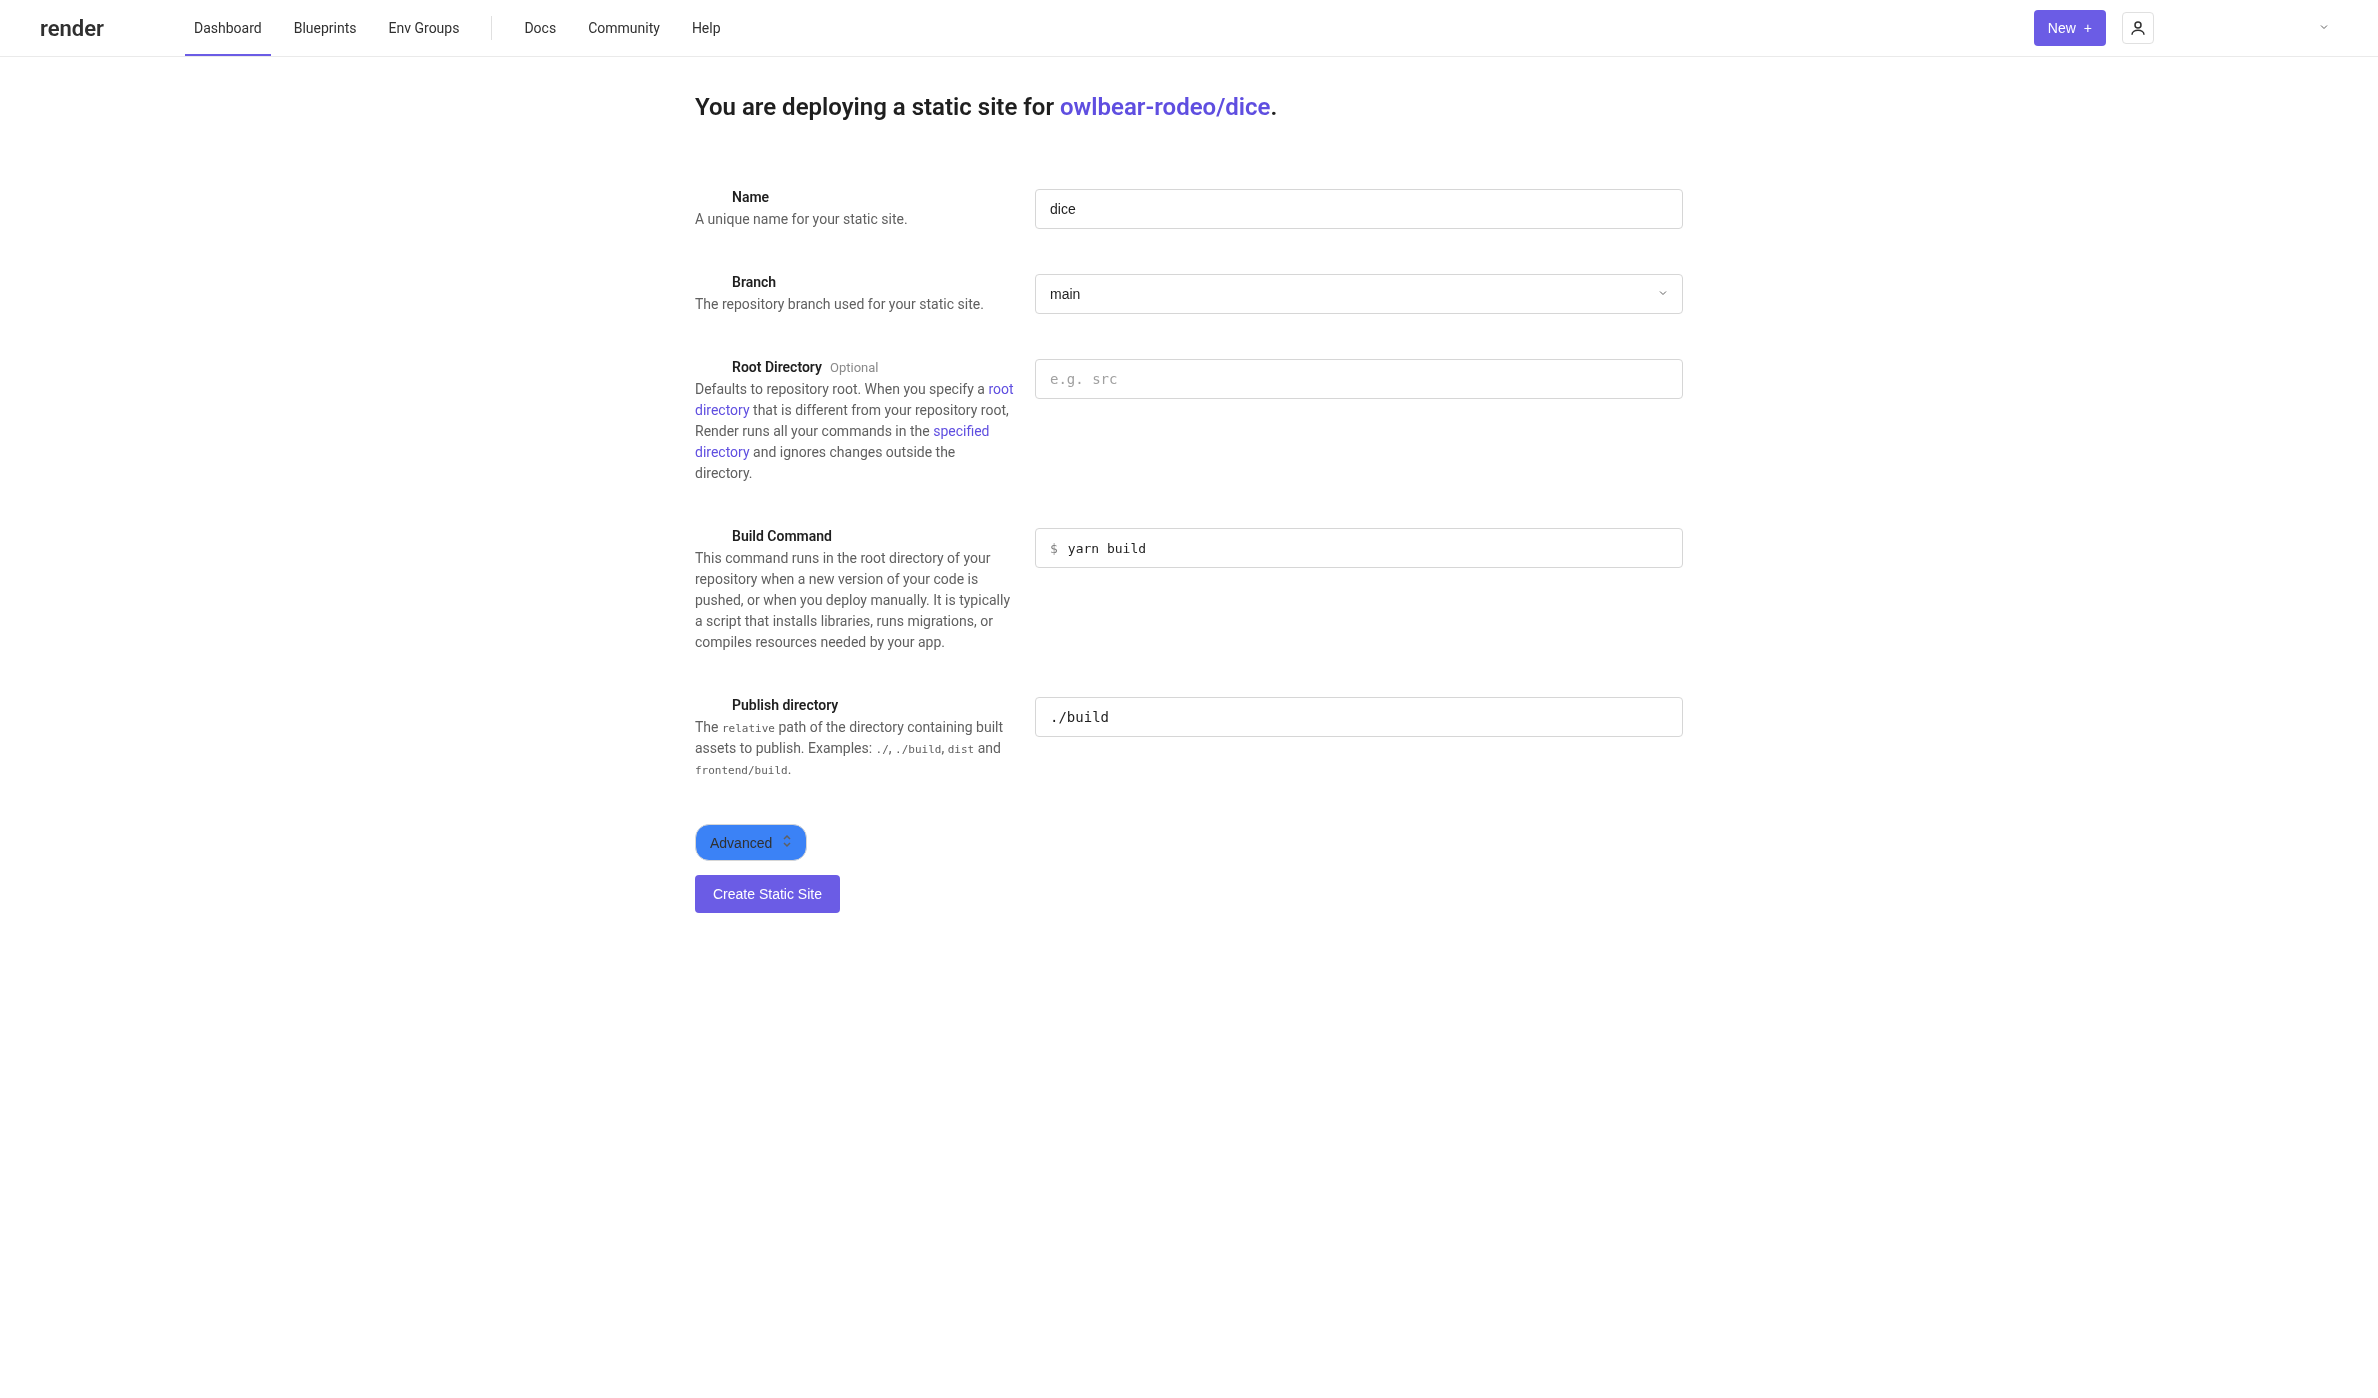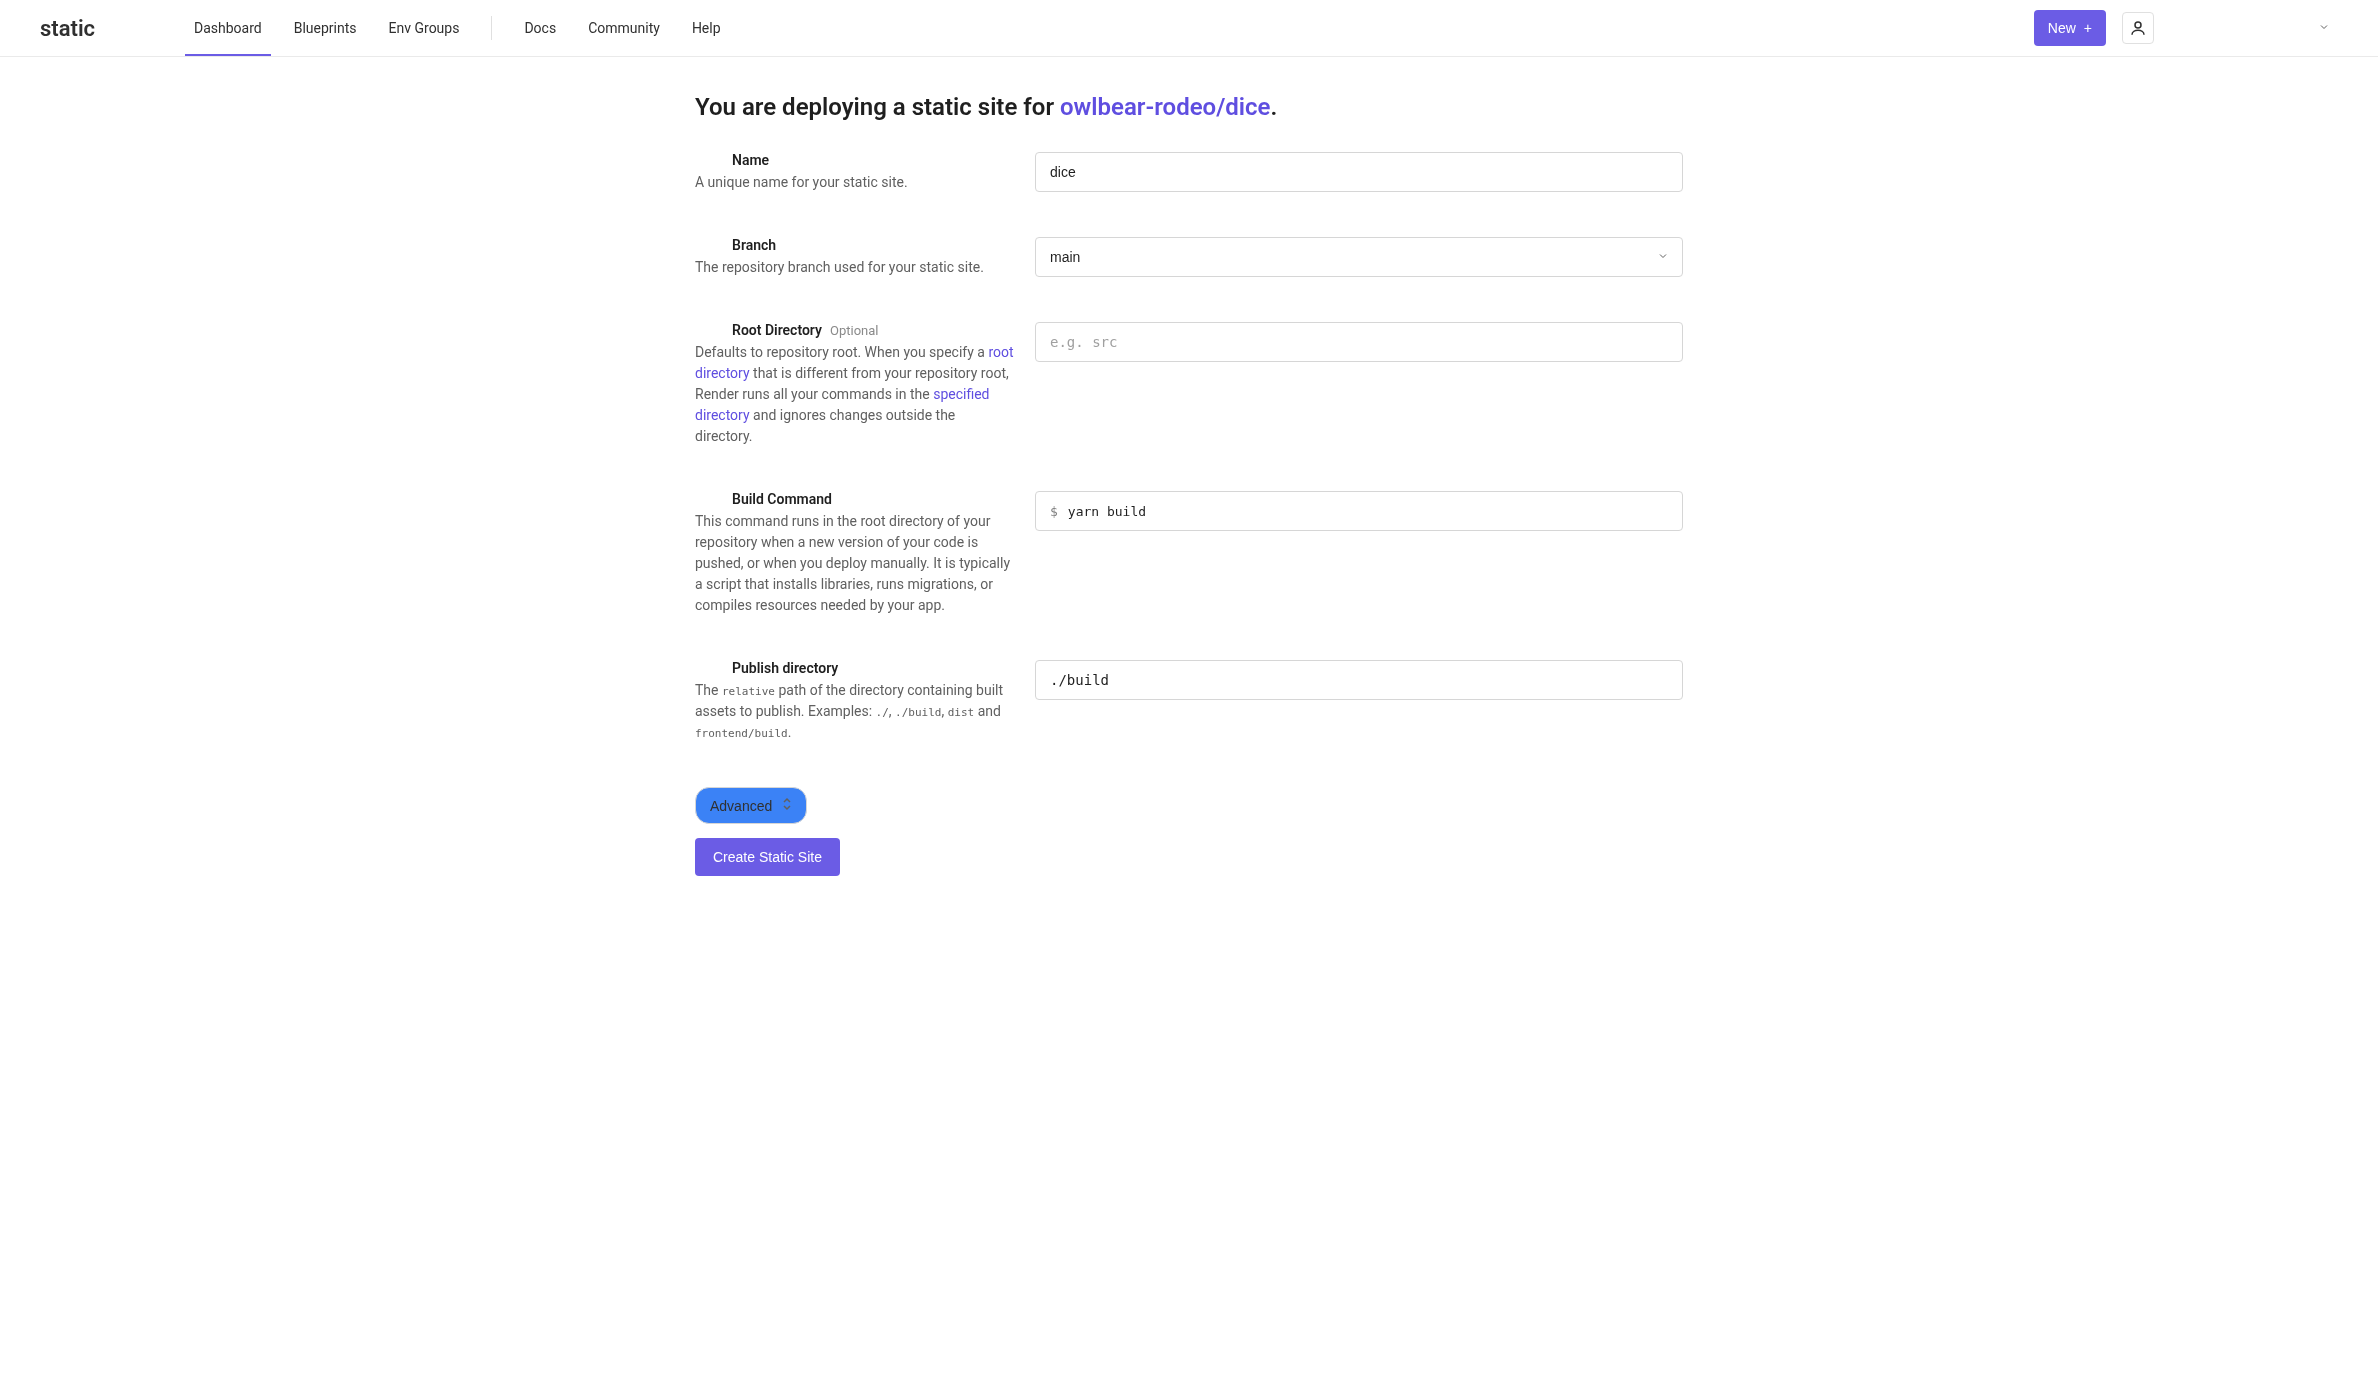--- a/index.html
+++ b/index.html
@@ -112,21 +112,21 @@
     }
     .container {
       max-width: 988px;
       margin: 0 auto;
       padding: 36px 0 60px;
     }
     .page-title {
       font-size: 24px;
       font-weight: 600;
       color: #1f1f1f;
-      margin-bottom: 31px;
+      margin-bottom: 68px;
     }
     .page-title .repo {
       color: #5f4ee0;
     }
     .form-row {
       display: flex;
       margin-bottom: 44px;
       align-items: flex-start;
     }
     .form-label-col {
@@ -246,21 +246,21 @@
       border-radius: 4px;
       padding: 11px 18px;
       font-size: 14px;
       cursor: pointer;
     }
   </style>
 </head>
 <body>
 
 <div class="topbar">
-  <div class="logo">static</div>
+  <div class="logo">render</div>
   <div class="nav-links">
     <div class="nav-link active">Dashboard</div>
     <div class="nav-link">Blueprints</div>
     <div class="nav-link">Env Groups</div>
     <div class="nav-divider"></div>
     <div class="nav-link">Docs</div>
     <div class="nav-link">Community</div>
     <div class="nav-link">Help</div>
   </div>
   <div class="topbar-right">

